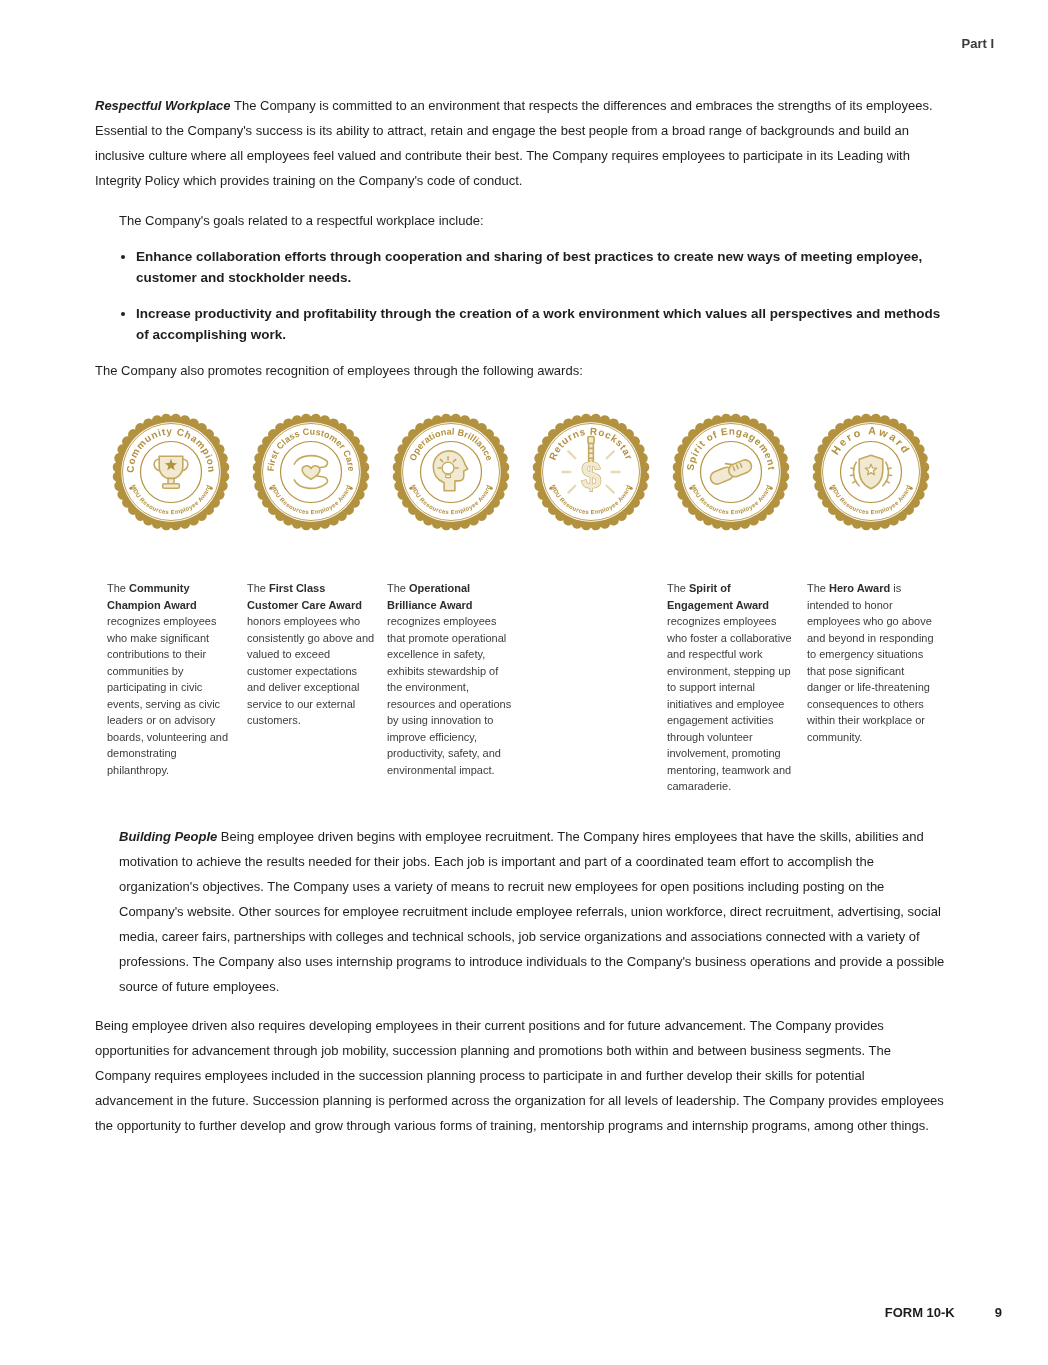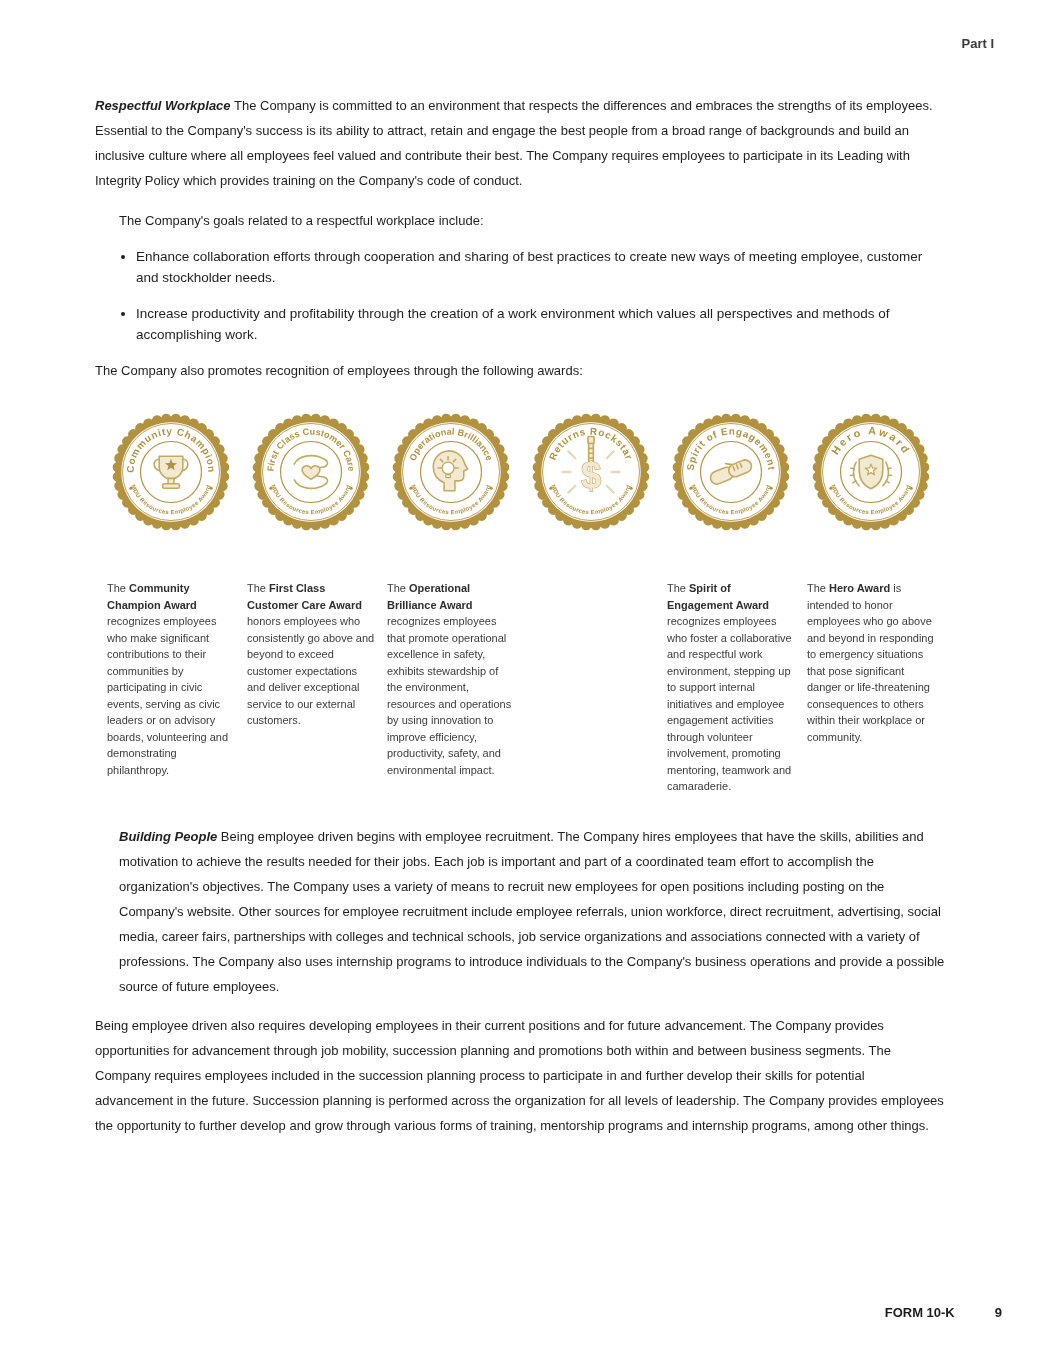--- a/index.html
+++ b/index.html
@@ -13,21 +13,21 @@
   }
   .page-content{
     position:absolute;left:95px;top:93px;width:850px;
   }
   p{margin:0;}
   .body-par{font-size:13px;line-height:25px;color:var(--body_text,#1F1F1F);}
   .bi{font-weight:bold;font-style:italic;}
   .mb15{margin-bottom:15px;}
   .mb14{margin-bottom:14px;margin-left:24px;}
   .mb28{margin-bottom:28px;}
-  ul.goal-list{margin:0 0 13px 0;padding-left:41px;list-style:disc outside;}
+  ul.goal-list{margin:0 0 13px 0;padding-left:41px;list-style:disc outside;font-weight:bold;}
   ul.goal-list li{font-size:13.5px;line-height:20.5px;margin-bottom:16px;}
   ul.goal-list li:last-child{margin-bottom:0;}
 
   
   .awards-row{
     display:grid;grid-template-columns:repeat(6,128px);column-gap:12px;
     margin-left:12px;margin-bottom:29px;
   }
   .award-col{display:flex;flex-direction:column;align-items:center;}
   .badge{display:block;width:122px;height:122px;margin-bottom:19px;flex:none;}
@@ -121,21 +121,21 @@
         <text class="arc-top arc-s" text-anchor="middle"><textPath href="#arcTop" startOffset="50%">First Class Customer Care</textPath></text>
         <text class="arc-sub" text-anchor="middle"><textPath href="#arcBot" startOffset="50%">MDU Resources Employee Award</textPath></text>
         <g>
           <path class="ic-s" d="M45 54 C49 45 66 42 77 50"></path>
           <path class="ic-s" d="M77 50 C80 52 79 56 75 57 L68 58"></path>
           <path class="ic-s" d="M45 70 C49 79 66 82 77 74"></path>
           <path class="ic-s" d="M77 74 C80 72 79 68 75 67 L68 66"></path>
           <path class="ic-f" d="M62 58.5 c-2.5,-4.5 -9,-3.2 -9,1.5 c0,4.4 9,9.5 9,9.5 c0,0 9,-5.1 9,-9.5 c0,-4.7 -6.5,-6 -9,-1.5 z" stroke-width="1.3"></path>
         </g>
       </svg>
-      <p class="award-desc"><span>The </span><b>First Class Customer Care Award</b><span> honors employees who consistently go above and beyond to exceed customer expectations and deliver exceptional service to our external customers.</span></p>
+      <p class="award-desc"><span>The </span><b>First Class Customer Care Award</b><span> honors employees who consistently go above and valued to exceed customer expectations and deliver exceptional service to our external customers.</span></p>
     </div>
 
     <div class="award-col">
       <svg class="badge" viewBox="0 0 124 124">
         <path class="seal-scallop" d="M 62.00 5.50 A 5.42 5.42 0 0 1 71.81 6.36 A 5.42 5.42 0 0 1 81.32 8.91 A 5.42 5.42 0 0 1 90.25 13.07 A 5.42 5.42 0 0 1 98.32 18.72 A 5.42 5.42 0 0 1 105.28 25.68 A 5.42 5.42 0 0 1 110.93 33.75 A 5.42 5.42 0 0 1 115.09 42.68 A 5.42 5.42 0 0 1 117.64 52.19 A 5.42 5.42 0 0 1 118.50 62.00 A 5.42 5.42 0 0 1 117.64 71.81 A 5.42 5.42 0 0 1 115.09 81.32 A 5.42 5.42 0 0 1 110.93 90.25 A 5.42 5.42 0 0 1 105.28 98.32 A 5.42 5.42 0 0 1 98.32 105.28 A 5.42 5.42 0 0 1 90.25 110.93 A 5.42 5.42 0 0 1 81.32 115.09 A 5.42 5.42 0 0 1 71.81 117.64 A 5.42 5.42 0 0 1 62.00 118.50 A 5.42 5.42 0 0 1 52.19 117.64 A 5.42 5.42 0 0 1 42.68 115.09 A 5.42 5.42 0 0 1 33.75 110.93 A 5.42 5.42 0 0 1 25.68 105.28 A 5.42 5.42 0 0 1 18.72 98.32 A 5.42 5.42 0 0 1 13.07 90.25 A 5.42 5.42 0 0 1 8.91 81.32 A 5.42 5.42 0 0 1 6.36 71.81 A 5.42 5.42 0 0 1 5.50 62.00 A 5.42 5.42 0 0 1 6.36 52.19 A 5.42 5.42 0 0 1 8.91 42.68 A 5.42 5.42 0 0 1 13.07 33.75 A 5.42 5.42 0 0 1 18.72 25.68 A 5.42 5.42 0 0 1 25.68 18.72 A 5.42 5.42 0 0 1 33.75 13.07 A 5.42 5.42 0 0 1 42.68 8.91 A 5.42 5.42 0 0 1 52.19 6.36 A 5.42 5.42 0 0 1 62.00 5.50 Z"></path>
         <circle class="seal-inner-white" cx="62" cy="62" r="50.5"></circle>
         <circle class="seal-thin-ring" cx="62" cy="62" r="49.3"></circle>
         <circle class="seal-center-ring" cx="62" cy="62" r="31"></circle>
         <circle class="dot" cx="21.2" cy="78.5" r="1.6"></circle>
         <circle class="dot" cx="102.8" cy="78.5" r="1.6"></circle>

